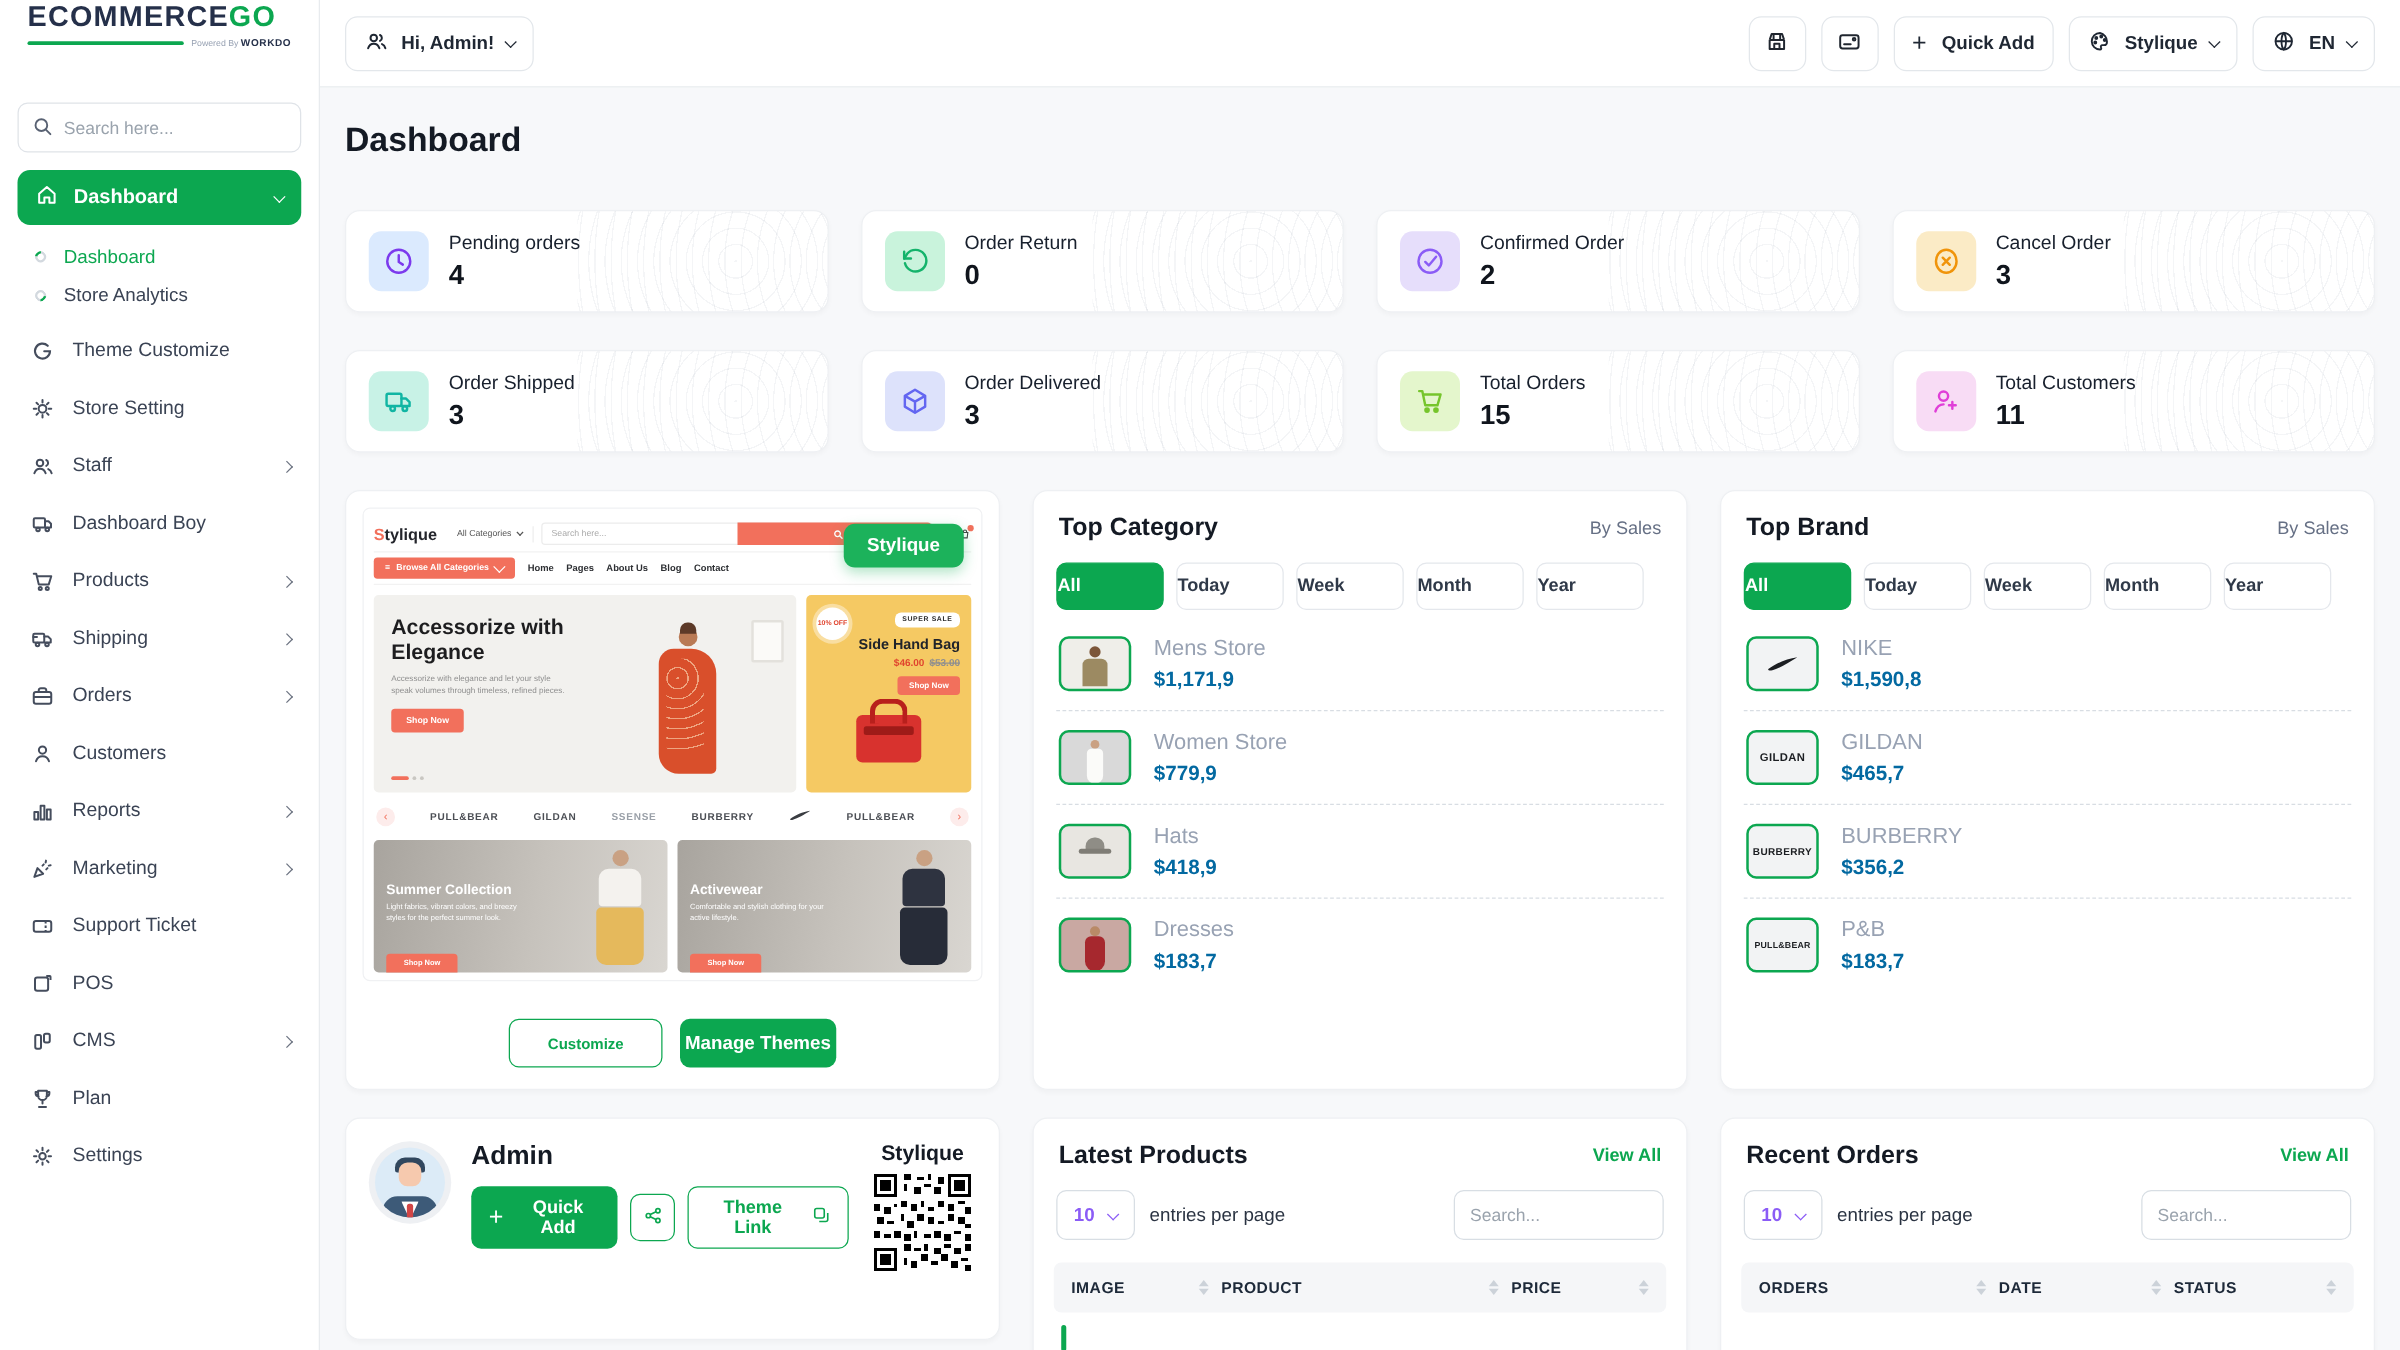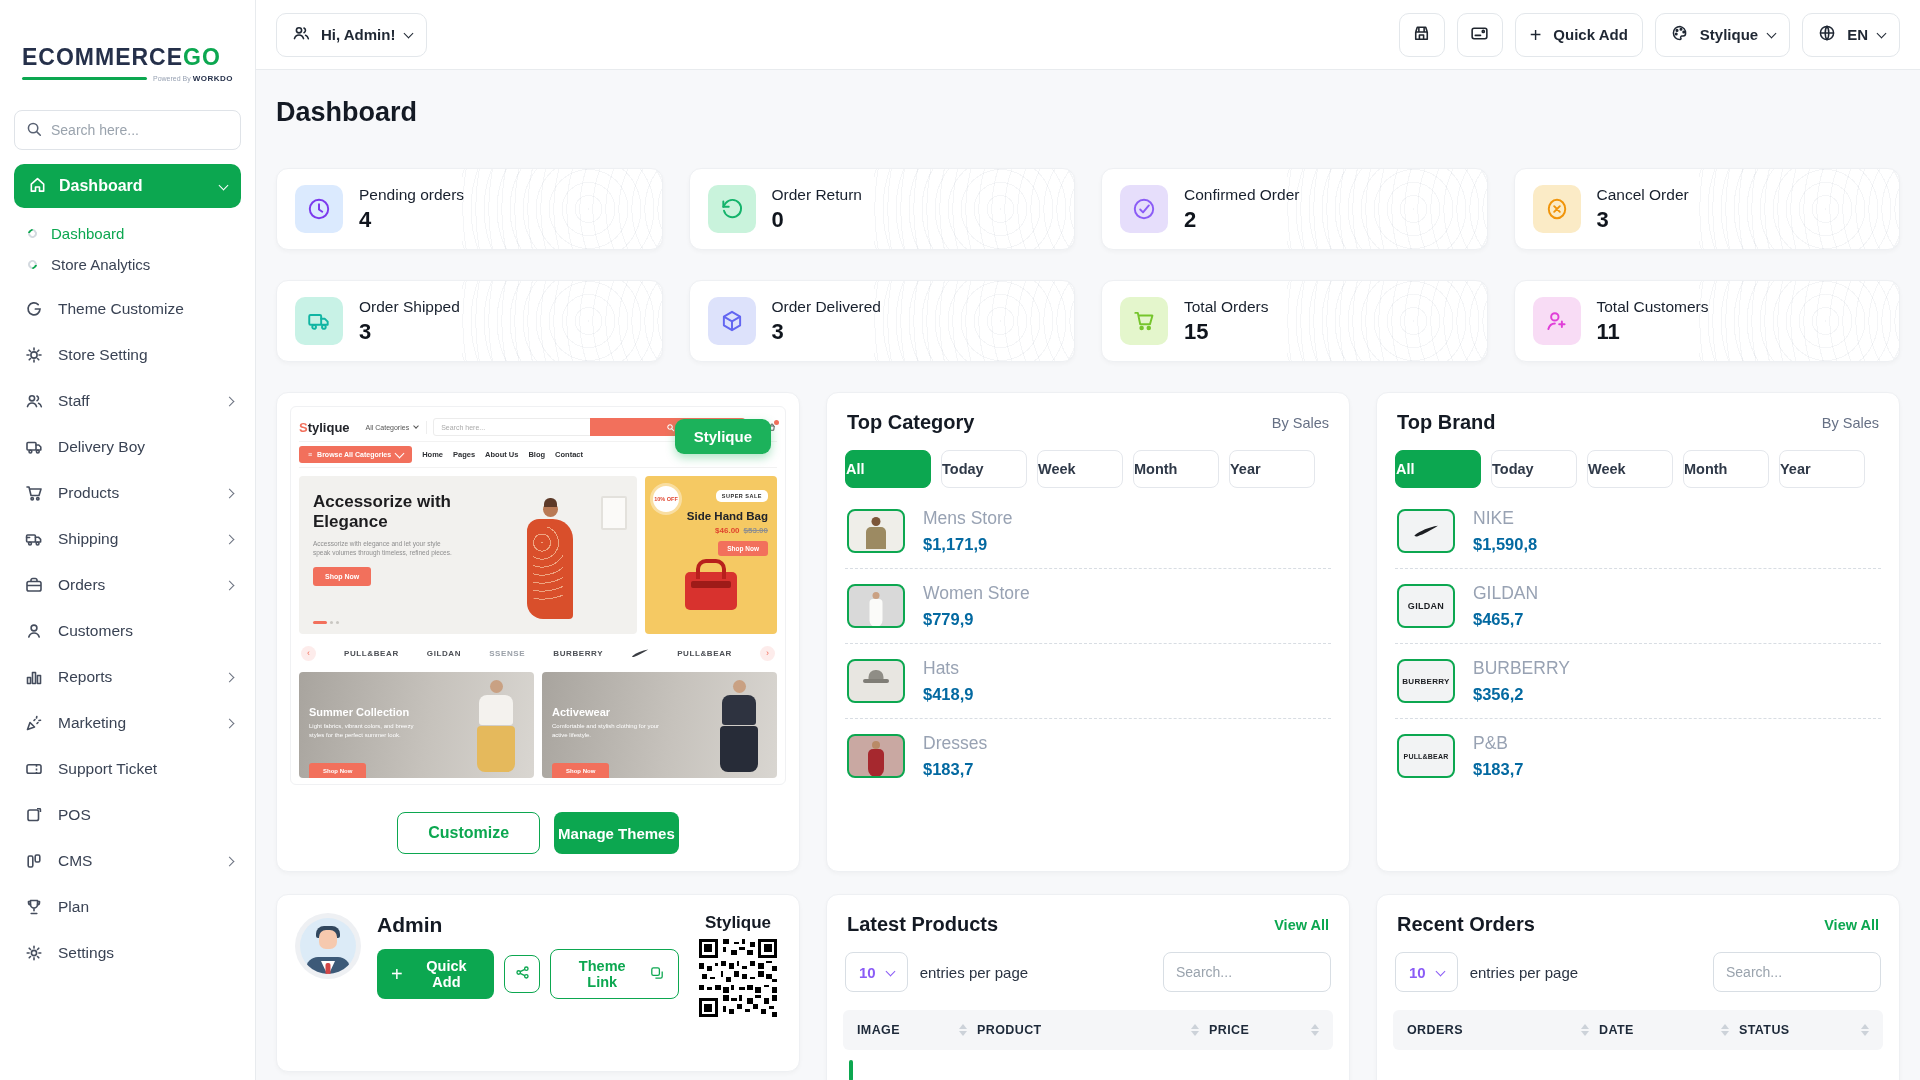--- a/index.html
+++ b/index.html
@@ -2,21 +2,21 @@
 <html><head>
 <meta charset="utf-8">
 <style>
   * { margin:0; padding:0; box-sizing:border-box; }
   html,body { width:1920px; height:1080px; overflow:hidden; }
   body { font-family:"Liberation Sans","DejaVu Sans",sans-serif; background:#f7f8fa; color:#1a202c; }
   .app { display:flex; width:1920px; height:1080px; }
 
   
   .sidebar { width:256px; flex:0 0 256px; background:#fff; border-right:1px solid #e8ebee; display:flex; flex-direction:column; }
-  .logo-box { height:70px; display:flex; flex-direction:column; justify-content:center; padding:0 22px;margin-top:28px; }
+  .logo-box { height:70px; display:flex; flex-direction:column; justify-content:flex-start; padding:0 22px; }
   .logo-line1 { font-size:23px; font-weight:800; letter-spacing:1px; color:#25304a; white-space:nowrap; }
   .logo-line1 .go { color:#0ca750; }
   .logo-line2 { display:flex; align-items:center; gap:6px; margin-top:3px; }
   .logo-rule { flex:1; height:3px; background:#0ca750; border-radius:2px; }
   .powered { font-size:7px; color:#98a2b3; white-space:nowrap; }
   .powered b { color:#25304a; font-size:8px; letter-spacing:.5px; }
   .side-search { margin:12px 14px 14px; position:relative; }
   .side-search input { width:100%; height:40px; border:1px solid #dfe3e8; border-radius:8px; padding:0 12px 0 36px; font-size:14px; color:#374151; outline:none; background:#fff; font-family:inherit; }
   .side-search input::placeholder { color:#9aa3ad; }
   .side-search .sicon { position:absolute; left:11px; top:10px; color:#596273; }
@@ -115,21 +115,21 @@
   .tile-promo h4 { font-size:11px; font-weight:800; }
   .tile-promo p { font-size:6px; line-height:8.5px; width:110px; margin-top:4px; }
   .tile-promo .tbtn { position:absolute; left:10px; bottom:-4px; background:#f2705c; color:#fff; font-size:6px; font-weight:600; border-radius:3px 3px 0 0; padding:5px 14px 8px; }
   .fig { position:absolute; right:12px; top:8px; width:52px; height:96px; }
   .fig .fh { width:13px; height:13px; border-radius:50%; background:#c9a183; margin:0 auto; }
   .fig .fb { width:34px; height:30px; margin:2px auto 0; border-radius:8px 8px 3px 3px; }
   .fig .fl { width:38px; height:46px; margin:1px auto 0; border-radius:4px 4px 8px 8px; }
   .fig1 .fb { background:#f4f2ee; } .fig1 .fl { background:#e5b95c; }
   .fig2 .fb { background:#2e3340; } .fig2 .fl { background:#272c38; }
   .theme-actions { margin-top:auto; display:flex; justify-content:center; gap:14px; padding:14px 0 4px; }
-  .btn-outline-g { border:1.5px solid #0ca750; color:#0ca750; background:#fff; border-radius:8px; padding:11px 30px; font-size:16px; font-weight:600; cursor:pointer; font-family:inherit; }
+  .btn-outline-g { border:1.5px solid #0ca750; color:#0ca750; background:#fff; border-radius:8px; padding:11px 30px; font-size:12px; font-weight:600; cursor:pointer; font-family:inherit; }
   .btn-green { border:none; background:#0ca750; color:#fff; border-radius:8px; padding:11px 4px; font-size:15px; font-weight:600; cursor:pointer; font-family:inherit; }
 
   
   .card-head { display:flex; align-items:center; justify-content:space-between; margin:2px 4px 16px; }
   .card-title { font-size:20px; font-weight:700; color:#141a24; }
   .by-sales { font-size:14.5px; color:#667085; }
   .tabs { display:flex; gap:10px; margin:0 2px 6px; }
   .tab { border:1px solid #e4e7ec; background:#fff; border-radius:8px; padding:10px 0; width:86px; text-align:left; font-size:14.5px; font-weight:600; color:#2f3948; cursor:pointer; font-family:inherit; }
   .tab.active { background:#0ca750; border-color:#0ca750; color:#fff; }
   .tlist { margin:4px 2px 0; }
@@ -263,21 +263,21 @@
       </div>
       <div class="nav-item">
         <span class="ic">
             <svg width="20" height="20" viewBox="0 0 20 20" fill="none" stroke="currentColor" stroke-width="1.6" stroke-linejoin="round" stroke-linecap="round">
               <rect x="3" y="5.5" width="9" height="7.5" rx="1"></rect>
               <path d="M12 8h2.8l2 2v3h-4.8"></path>
               <circle cx="6.4" cy="14.6" r="1.4"></circle>
               <circle cx="13.8" cy="14.6" r="1.4"></circle>
             </svg>
           </span>
-        <span>Delivery Boy</span>
+        <span>Dashboard Boy</span>
       </div>
       <div class="nav-item">
         <span class="ic">
             <svg width="20" height="20" viewBox="0 0 20 20" fill="none" stroke="currentColor" stroke-width="1.6" stroke-linejoin="round" stroke-linecap="round">
               <path d="M3 4h2l2 8.5h8L17 6H6"></path>
               <circle cx="8.2" cy="15.8" r="1.2"></circle>
               <circle cx="13.8" cy="15.8" r="1.2"></circle>
             </svg>
           </span>
         <span>Products</span>

